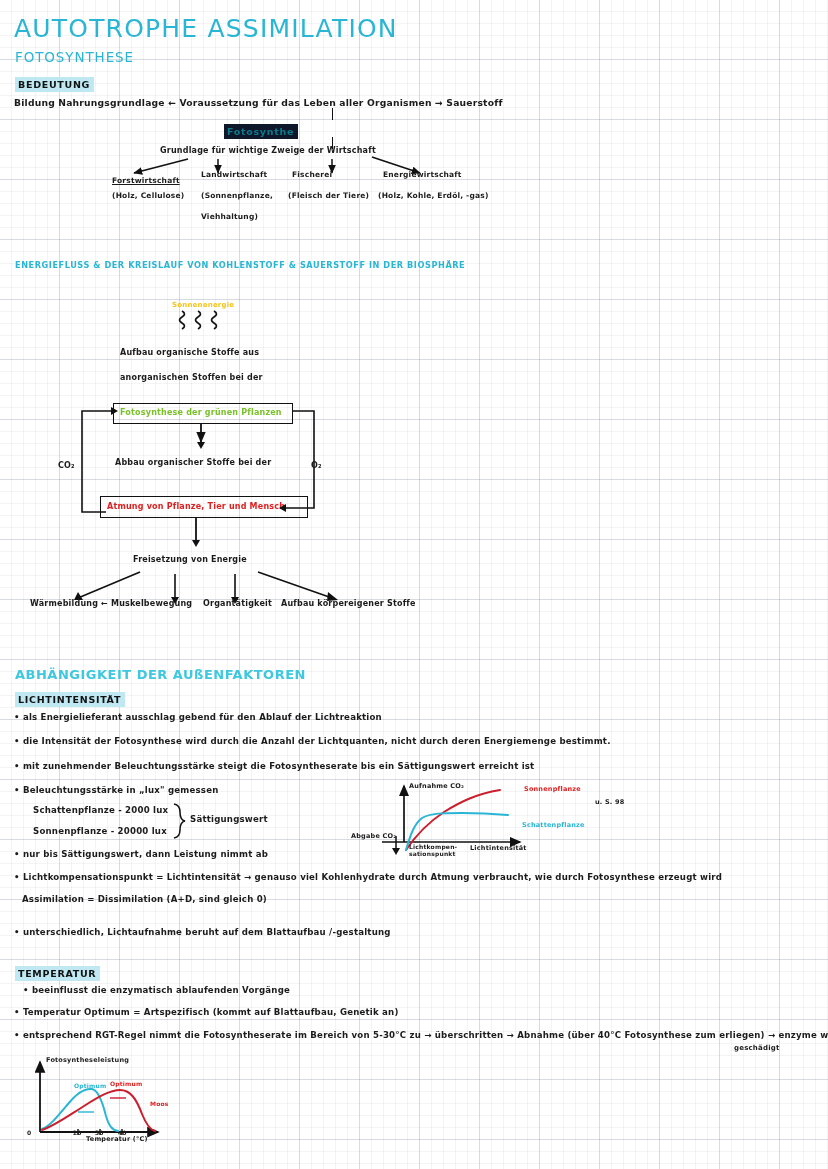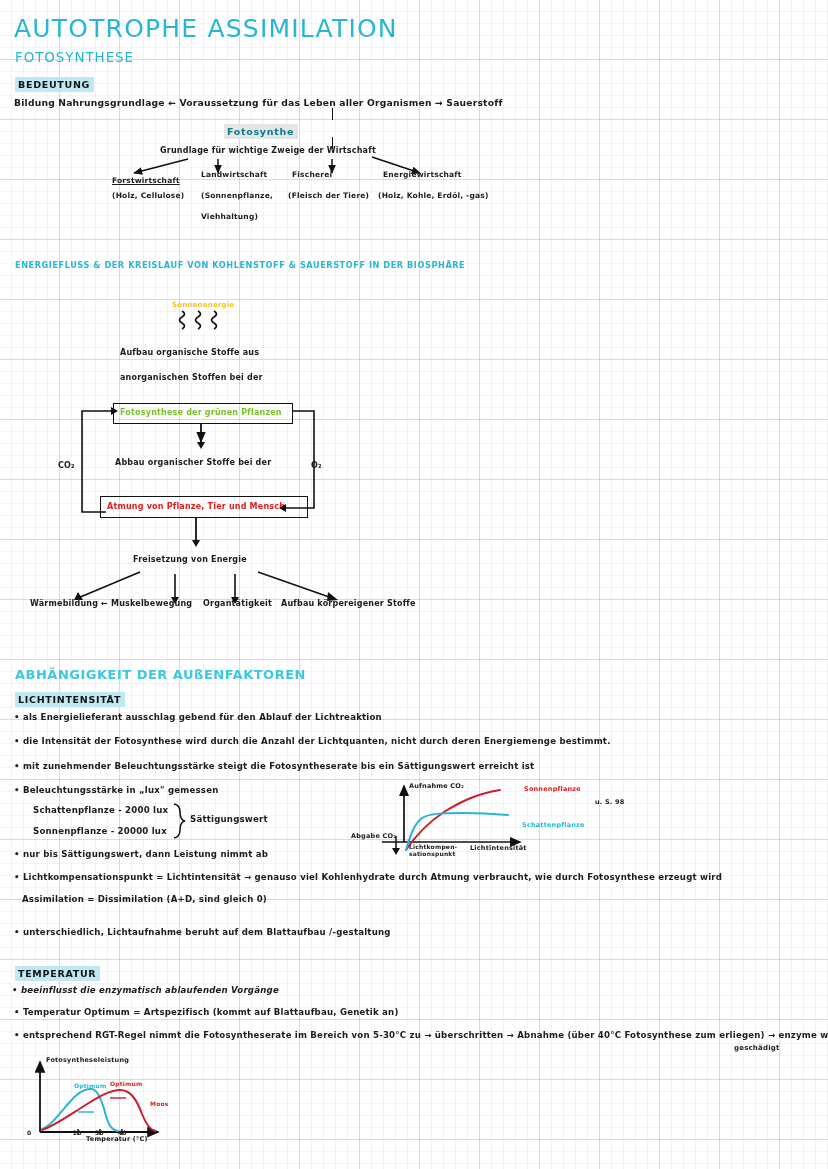--- a/index.html
+++ b/index.html
@@ -68,21 +68,21 @@
 
 <div class="abs" style="left:15px;top:73px;">
   <span class="hl">BEDEUTUNG</span>
 </div>
 
 <div class="abs t9 hand" style="left:14px;top:97px;">Bildung Nahrungsgrundlage ← Voraussetzung für das Leben aller Organismen → Sauerstoff</div>
 
 <div class="abs ln" style="left:332px;top:108px;width:1.4px;height:12px;"></div>
 
 <div class="abs" style="left:224px;top:120px;">
-  <span class="hl teal" style="background:#e5e5e5;font-size:9.5px;">Fotosynthe</span>
+  <span class="hl teal" style="background:#0f172a;font-size:9.5px;">Fotosynthe</span>
 </div>
 
 <div class="abs ln" style="left:332px;top:137px;width:1.4px;height:12px;"></div>
 
 <div class="abs t8 hand" style="left:160px;top:146px;">Grundlage für wichtige Zweige der Wirtschaft</div>
 
 <svg class="abs" style="left:110px;top:155px;" width="360" height="22">
   <defs>
     <marker id="ah" markerWidth="7" markerHeight="7" refX="5.5" refY="2.6" orient="auto">
       <path d="M0,0 L6,2.6 L0,5.2 z" fill="#111"></path>
@@ -235,21 +235,21 @@
   <div class="abs t6 hand" style="left:57px;top:64px;line-height:1.15;white-space:normal;width:58px;">Lichtkompen-sationspunkt</div>
   <div class="abs t65 hand red" style="left:172px;top:5px;">Sonnenpflanze</div>
   <div class="abs t65 hand blue" style="left:170px;top:41px;">Schattenpflanze</div>
   <div class="abs t65 hand" style="left:243px;top:18px;">u. S. 98</div>
 </div>
 
 <div class="abs" style="left:15px;top:962px;">
   <span class="hl">TEMPERATUR</span>
 </div>
 
-<div class="abs t hand" style="left:12px;top:986px;font-style:italic;">
+<div class="abs t hand" style="left:23px;top:986px;">
   <span>•</span>
   <span>beeinflusst die enzymatisch ablaufenden Vorgänge</span>
 </div>
 <div class="abs t hand" style="left:14px;top:1008px;">
   <span>•</span>
   <span>Temperatur Optimum = Artspezifisch   (kommt auf Blattaufbau, Genetik an)</span>
 </div>
 <div class="abs t hand" style="left:14px;top:1031px;">
   <span>•</span>
   <span>entsprechend RGT-Regel nimmt die Fotosyntheserate im Bereich von 5-30°C zu → überschritten → Abnahme (über 40°C Fotosynthese zum erliegen) → enzyme werden</span>

